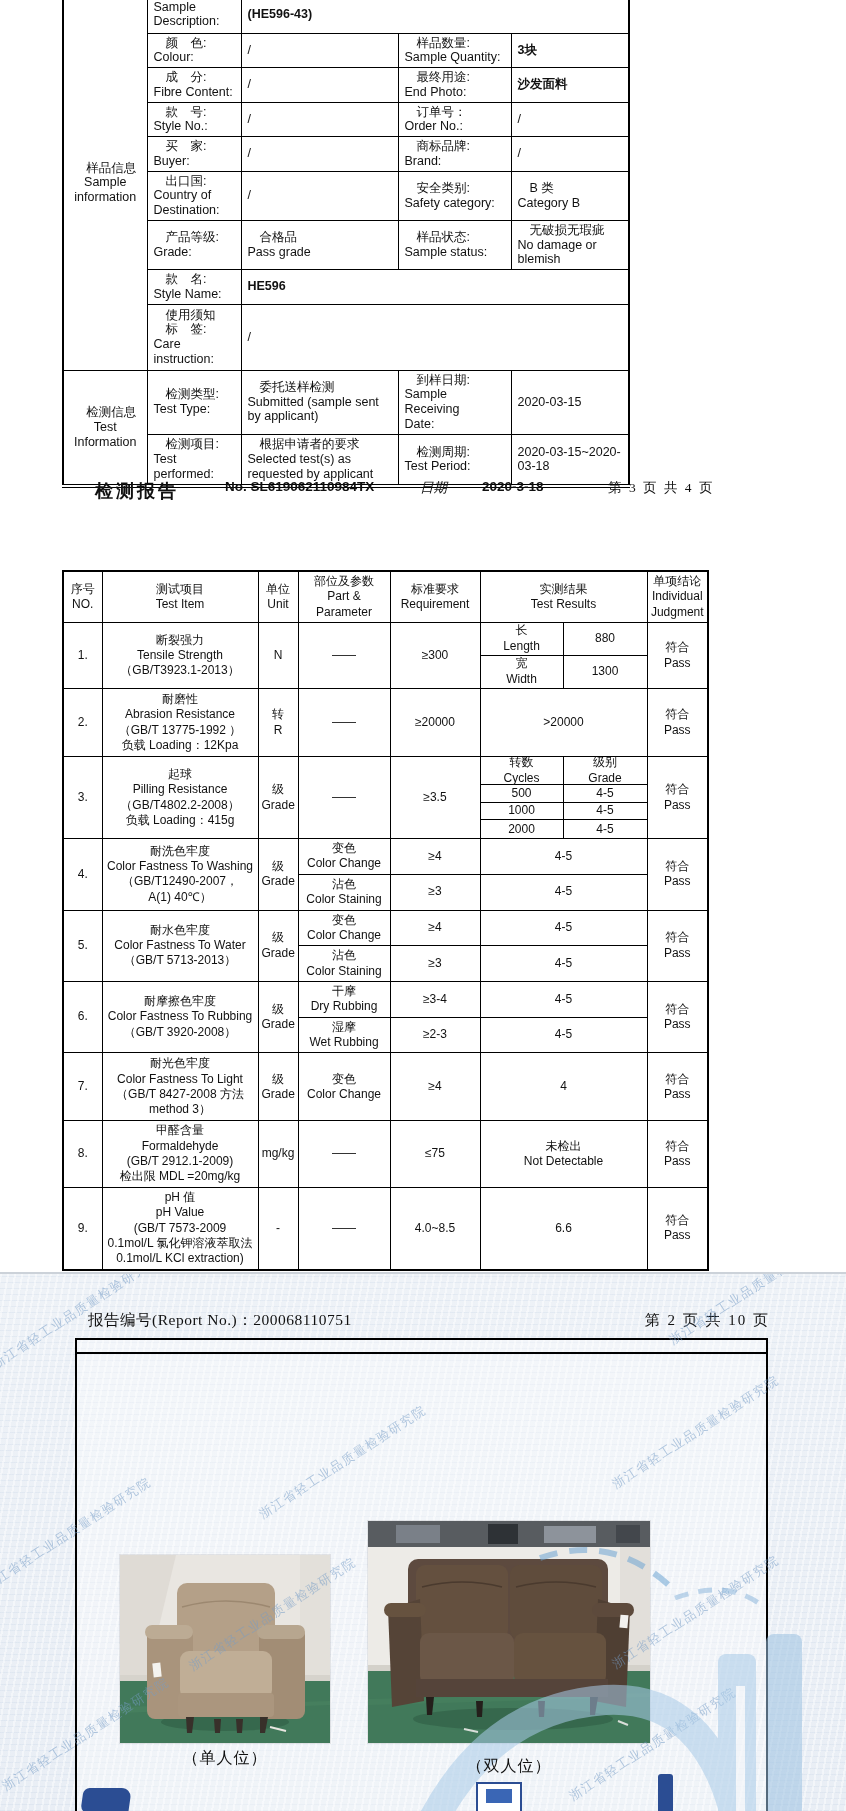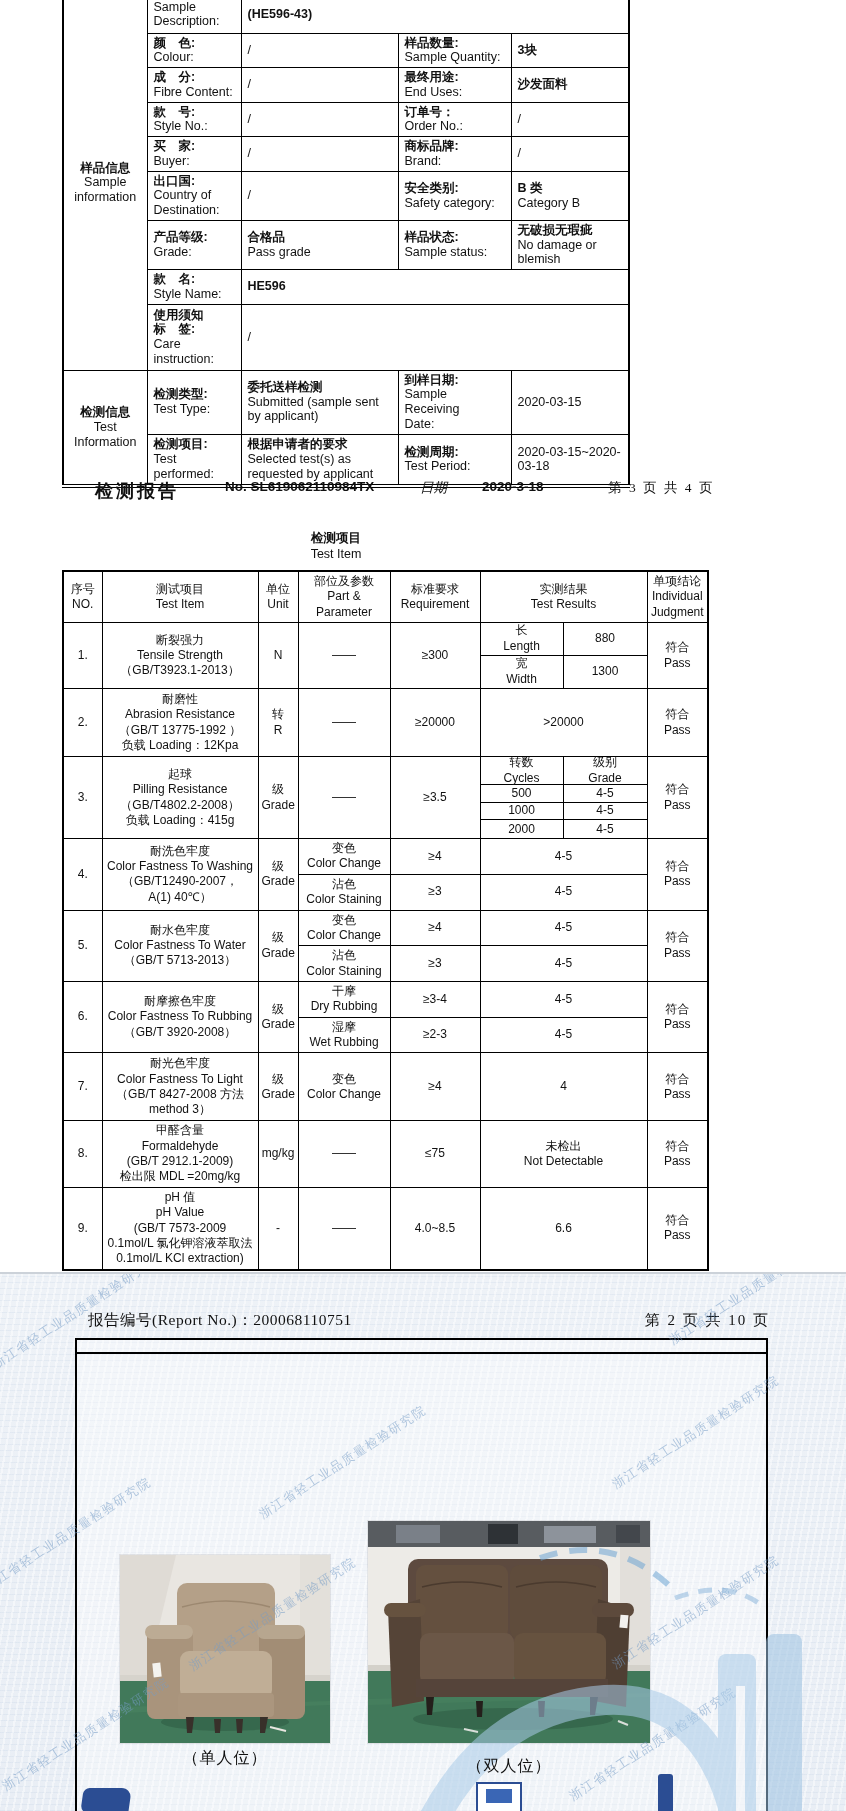--- a/index.html
+++ b/index.html
@@ -4,21 +4,21 @@
 <style>
   * { box-sizing: border-box; }
   body { margin:0; background:#fff; font-family:"Liberation Sans", sans-serif; color:#111; }
   .page { position:relative; width:846px; height:1811px; overflow:hidden; background:#fff; }
 
   
   .t1 { position:absolute; left:62px; top:-6px; width:566px; border-collapse:collapse; table-layout:fixed;
         border:2px solid #000; border-bottom:4px double #000; font-size:12.5px; line-height:1.18; }
   .t1 td { border:1px solid #000; padding:2px 6px; vertical-align:middle; }
   .t1 .sec { text-align:center; padding:2px 2px; }
-  .t1 .zh { font-weight:bold; white-space:pre-line; }
+  .t1 .zh { font-weight:normal; white-space:pre-line;margin-left:12px; }
   .t1 .en { white-space:pre-line; }
   .t1 .val { white-space:pre-line; }
   .t1 .b { font-weight:bold; }
   .rA{height:38px}.rB{height:29px}.rC{height:29px}.rD{height:29px}.rE{height:29px}
   .rF{height:44px}.rG{height:33px}.rH{height:33px}.rI{height:66px}.rJ{height:53px}.rK{height:52px}
 
   
   .rpt-header { position:absolute; top:479px; left:0; width:846px; height:24px;margin-left:20px; }
   .rpt-header span { position:absolute; top:0; white-space:nowrap; }
   .rh-title { left:75px; font-weight:bold; font-size:18px; letter-spacing:3px; }
@@ -120,21 +120,21 @@
       <td class="val b">3块</td>
     </tr>
     <tr class="rC">
       <td class="lab">
             <div class="zh">成　分:</div>
             <div class="en">Fibre Content:</div>
           </td>
       <td class="val">/</td>
       <td class="lab">
             <div class="zh">最终用途:</div>
-            <div class="en">End Uses:</div>
+            <div class="en">End Photo:</div>
           </td>
       <td class="val b">沙发面料</td>
     </tr>
     <tr class="rD">
       <td class="lab">
             <div class="zh">款　号:</div>
             <div class="en">Style No.:</div>
           </td>
       <td class="val">/</td>
       <td class="lab">
@@ -233,24 +233,20 @@
   </table>
 
   <div class="rpt-header">
     <span class="rh-title">检测报告</span>
     <span class="rh-no">No. SL619062110984TX</span>
     <span class="rh-datelab">日期</span>
     <span class="rh-date">2020-3-18</span>
     <span class="rh-page">第 3 页 共 4 页</span>
   </div>
 
-  <div class="tt-title">
-    <div class="zh">检测项目</div>
-    <div class="en">Test Item</div>
-  </div>
 
   <table class="t2">
     <colgroup>
         <col style="width:39px">
         <col style="width:156px">
         <col style="width:40px">
         <col style="width:92px">
         <col style="width:90px">
         <col style="width:167px">
         <col style="width:61px">

